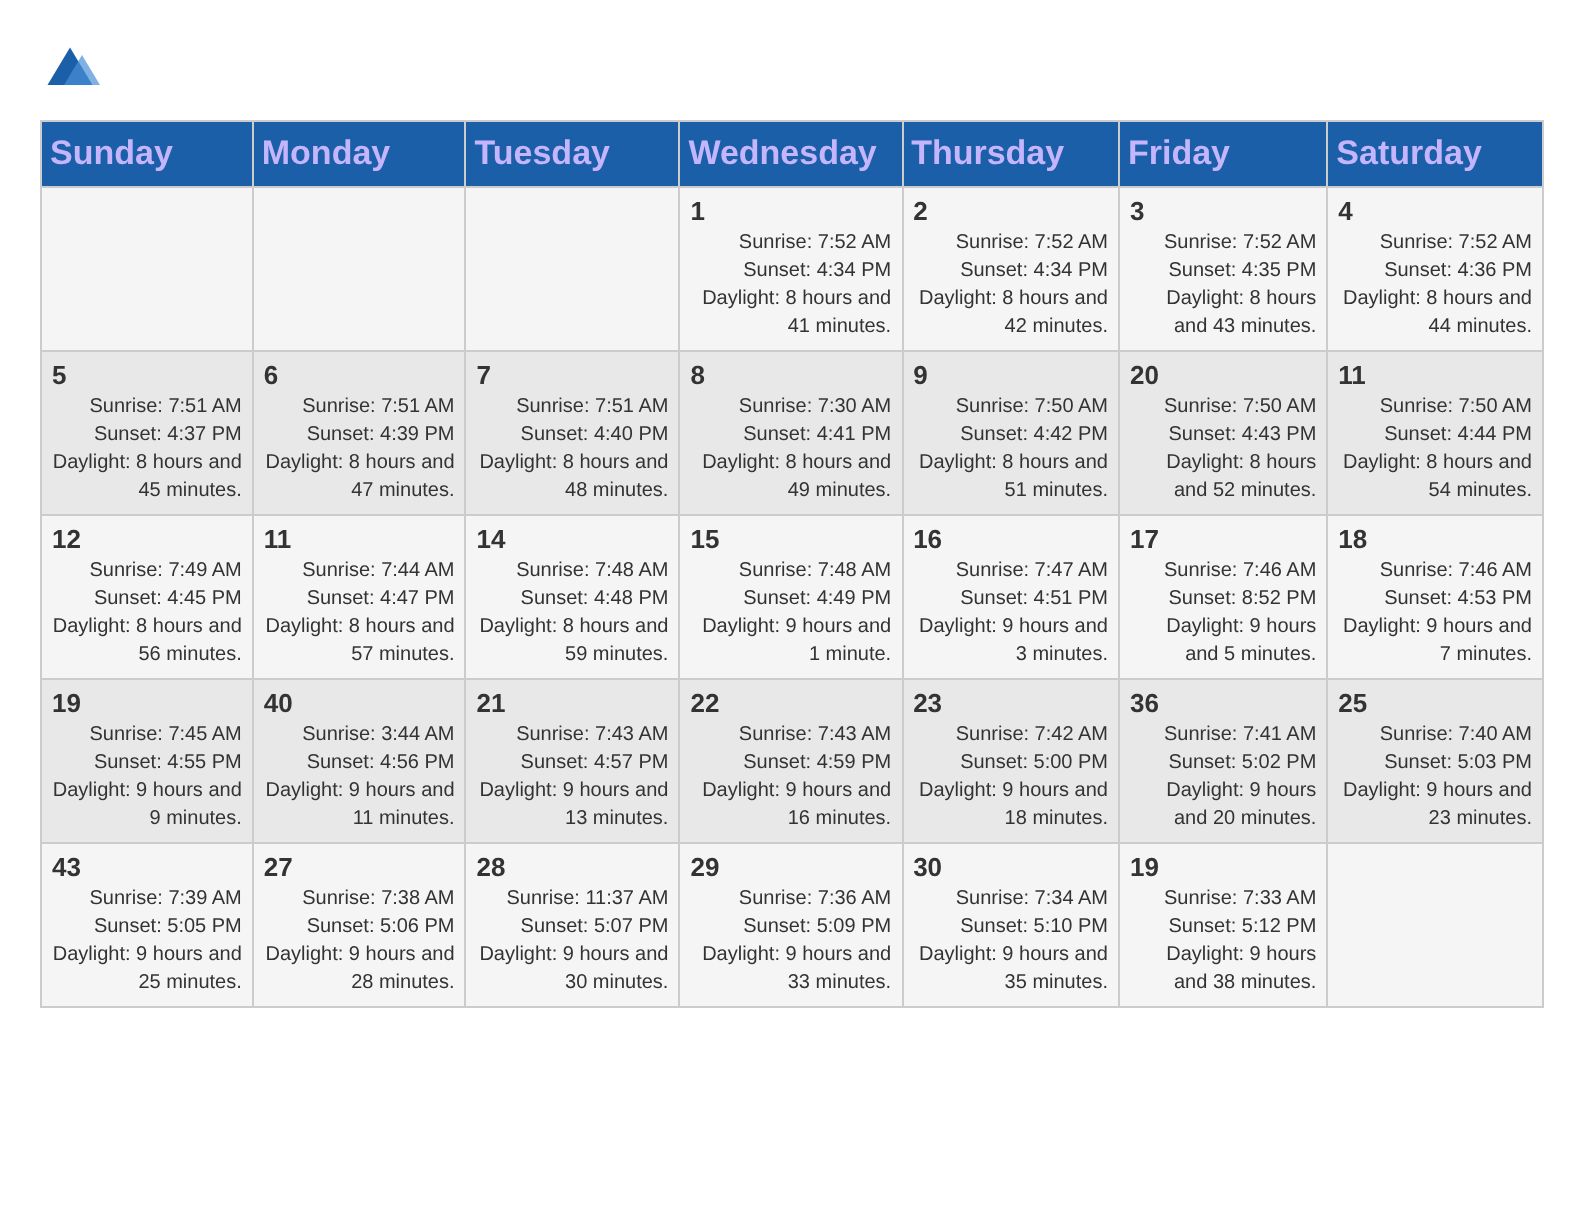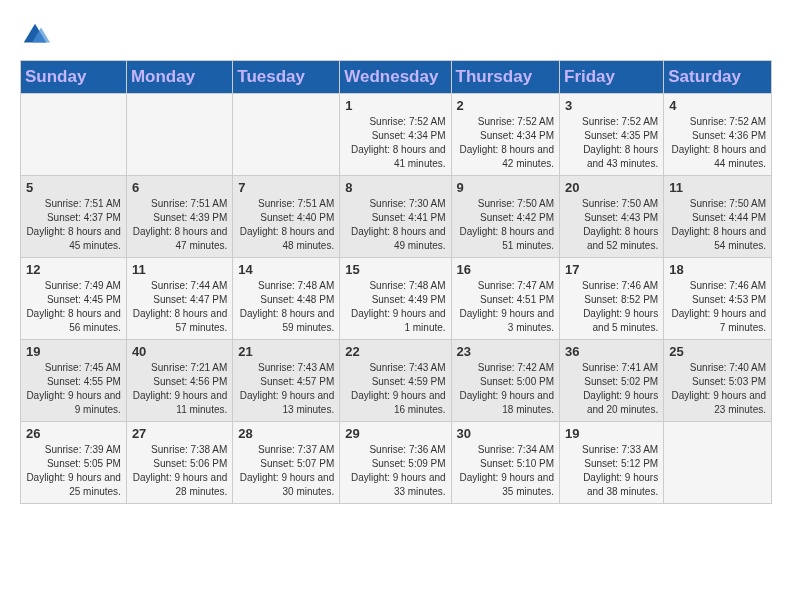--- a/index.html
+++ b/index.html
@@ -244,21 +244,21 @@
       </tr>
       <tr>
         <td>
           <span class="day-num">19</span>
           <div class="day-info">Sunrise: 7:45 AM
 Sunset: 4:55 PM
 Daylight: 9 hours and 9 minutes.</div>
         </td>
         <td>
           <span class="day-num">40</span>
-          <div class="day-info">Sunrise: 7:21 AM
+          <div class="day-info">Sunrise: 3:44 AM
 Sunset: 4:56 PM
 Daylight: 9 hours and 11 minutes.</div>
         </td>
         <td>
           <span class="day-num">21</span>
           <div class="day-info">Sunrise: 7:43 AM
 Sunset: 4:57 PM
 Daylight: 9 hours and 13 minutes.</div>
         </td>
         <td>
@@ -281,34 +281,34 @@
         </td>
         <td>
           <span class="day-num">25</span>
           <div class="day-info">Sunrise: 7:40 AM
 Sunset: 5:03 PM
 Daylight: 9 hours and 23 minutes.</div>
         </td>
       </tr>
       <tr>
         <td>
-          <span class="day-num">26</span>
+          <span class="day-num">43</span>
           <div class="day-info">Sunrise: 7:39 AM
 Sunset: 5:05 PM
 Daylight: 9 hours and 25 minutes.</div>
         </td>
         <td>
           <span class="day-num">27</span>
           <div class="day-info">Sunrise: 7:38 AM
 Sunset: 5:06 PM
 Daylight: 9 hours and 28 minutes.</div>
         </td>
         <td>
           <span class="day-num">28</span>
-          <div class="day-info">Sunrise: 7:37 AM
+          <div class="day-info">Sunrise: 11:37 AM
 Sunset: 5:07 PM
 Daylight: 9 hours and 30 minutes.</div>
         </td>
         <td>
           <span class="day-num">29</span>
           <div class="day-info">Sunrise: 7:36 AM
 Sunset: 5:09 PM
 Daylight: 9 hours and 33 minutes.</div>
         </td>
         <td>

